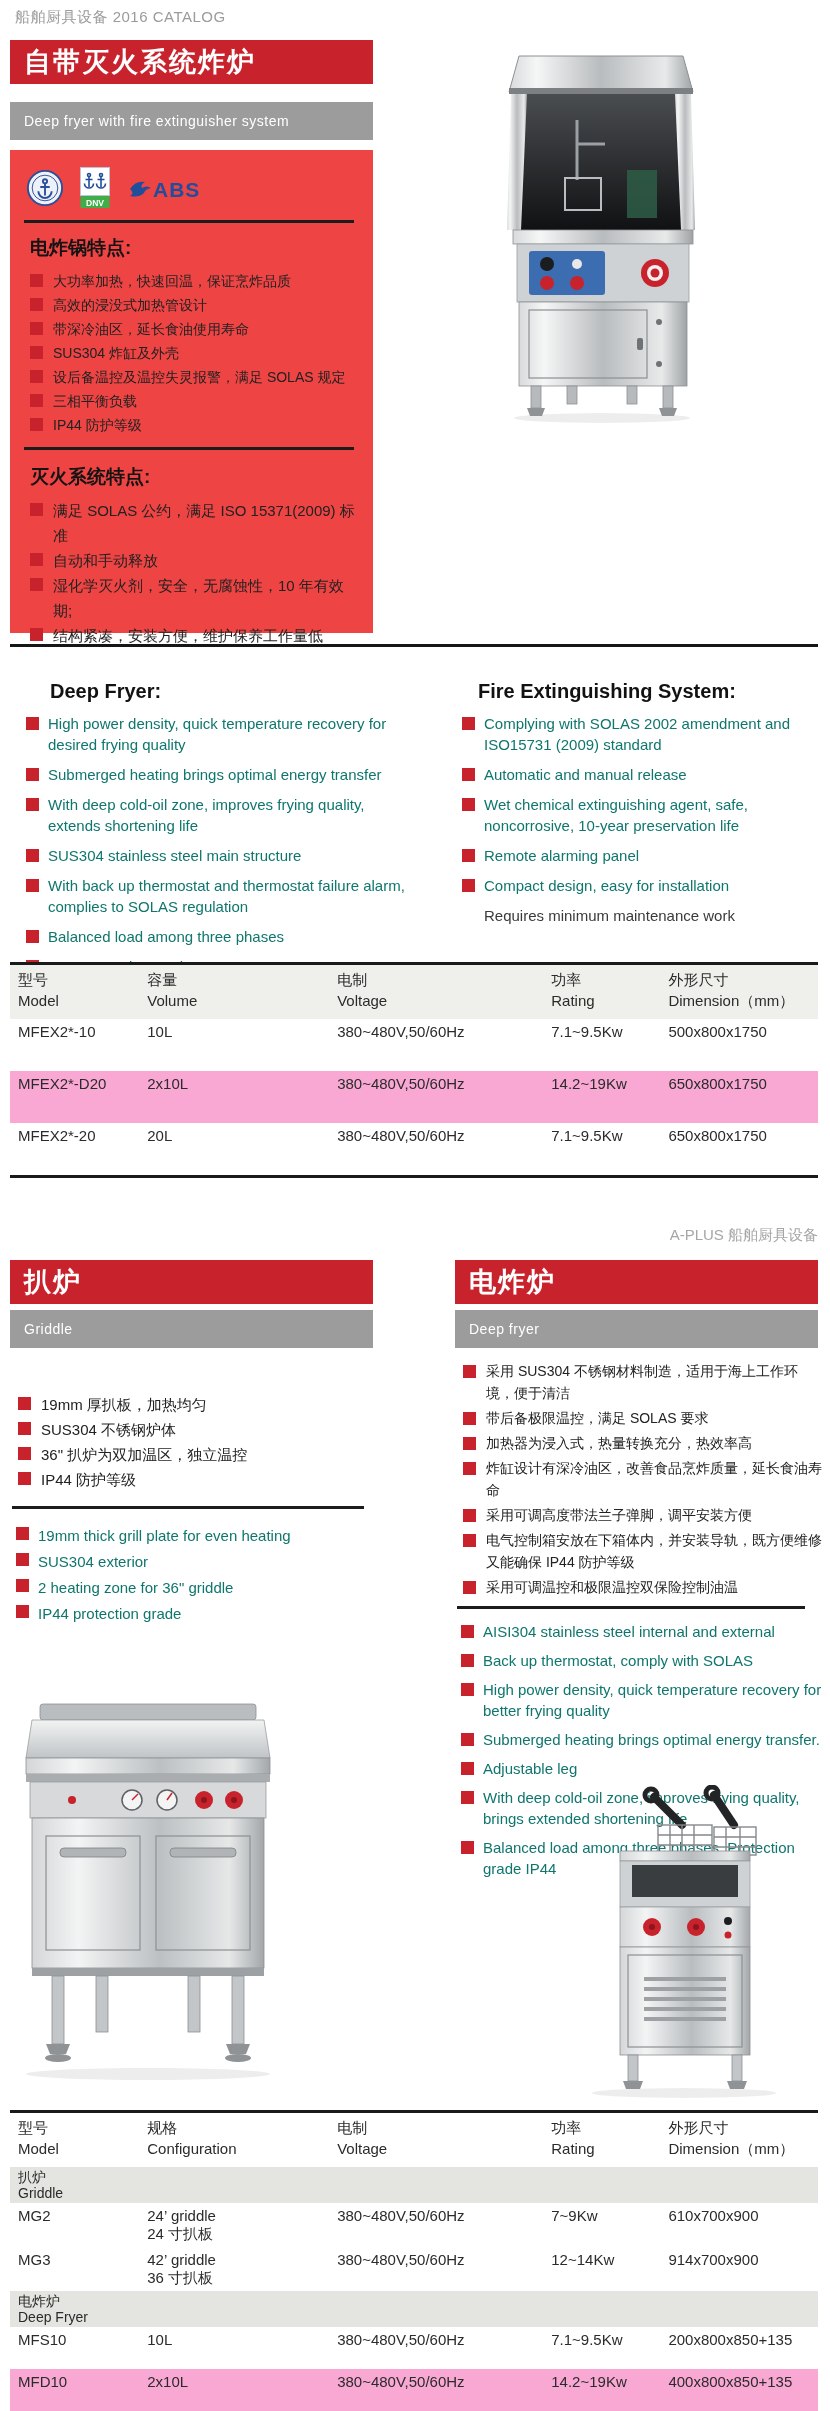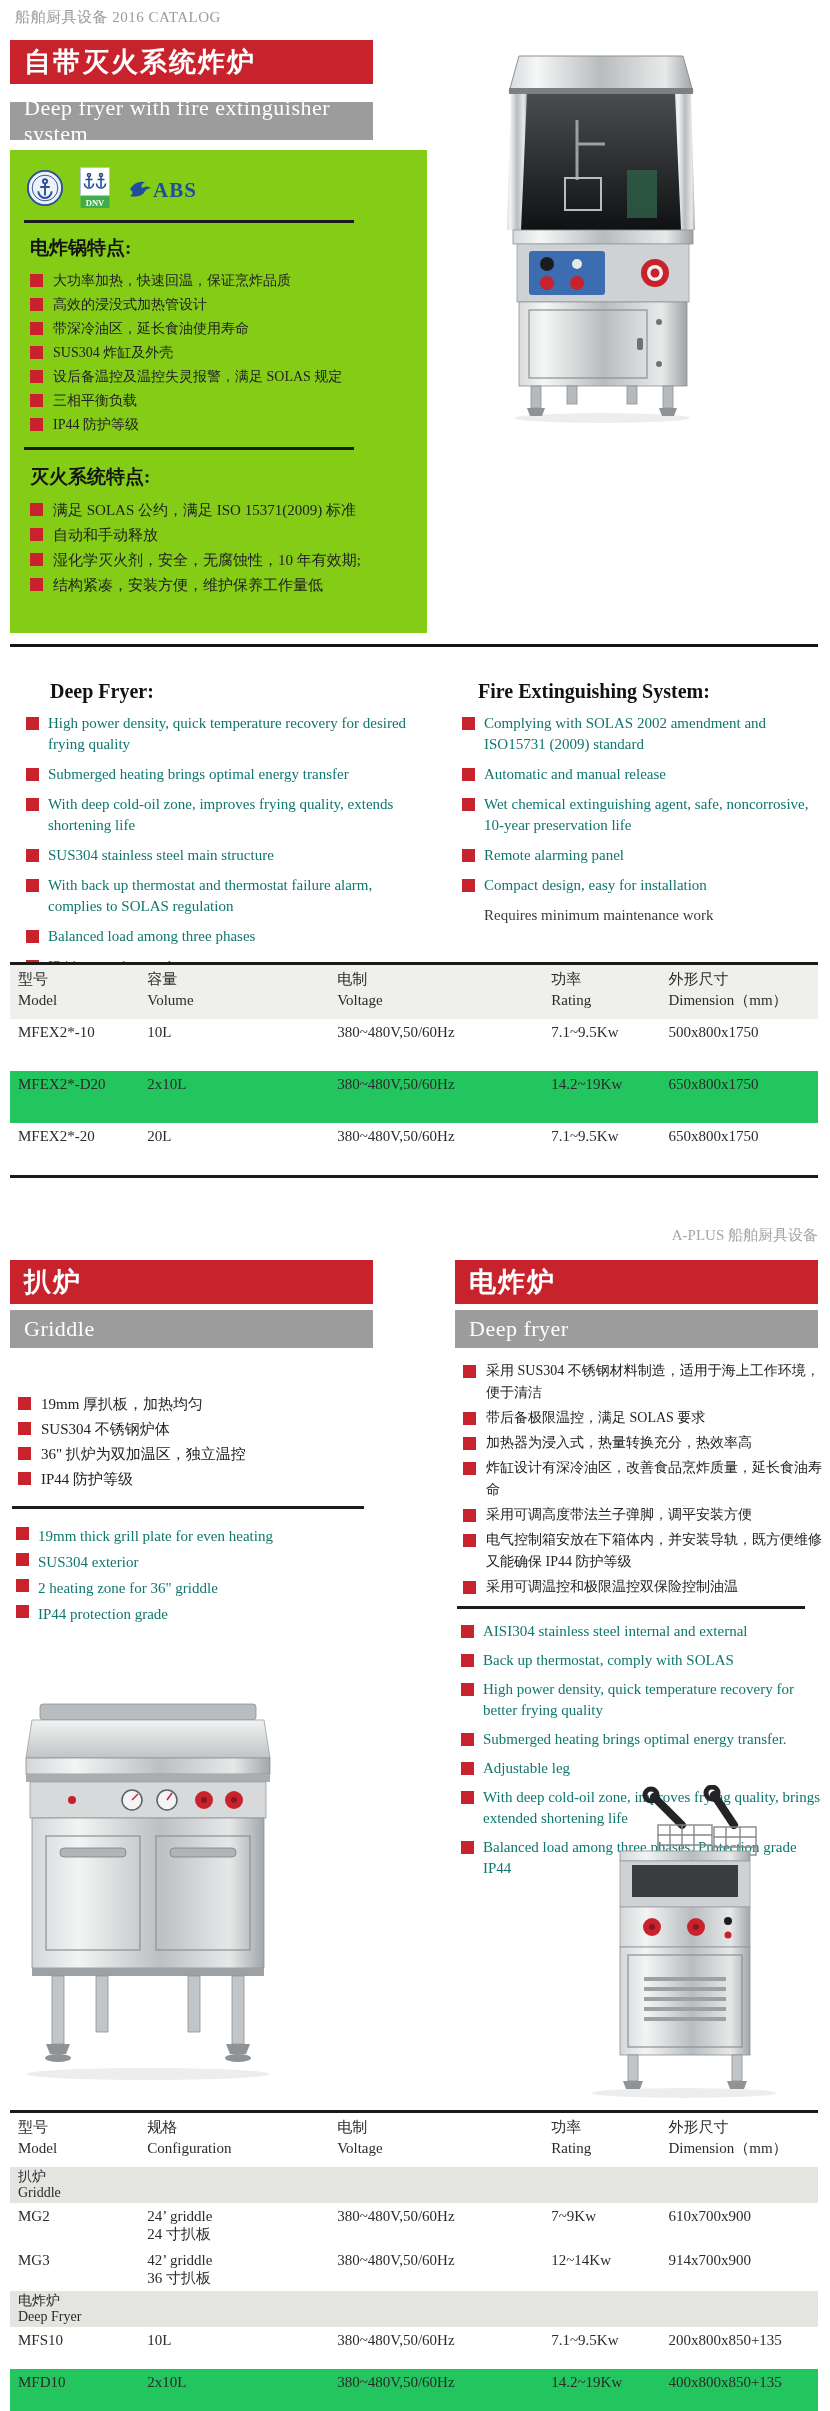--- a/index.html
+++ b/index.html
@@ -1,32 +1,32 @@
 <!DOCTYPE html>
 <html><head>
 <meta charset="utf-8">
 <style>
 *{margin:0;padding:0;box-sizing:border-box}
 html,body{background:#fff}
 .page{position:relative;width:830px;height:2411px;background:#fff;overflow:hidden;
-  font-family:Liberation Serif, serif;color:#2b2b2b}
+  font-family:Liberation Sans, sans-serif;color:#2b2b2b}
 .hdr{position:absolute;left:15px;top:8px;font-size:15px;color:#9b9b9b;letter-spacing:.5px}
 
 .banner{position:absolute;height:44px;background:#c8232c;color:#fff;display:flex;align-items:center;
   padding-left:14px;font-size:27px;font-weight:bold;letter-spacing:2px}
 .subbanner{position:absolute;height:38px;background:#9c9c9c;color:#fff;display:flex;align-items:center;
-  padding-left:14px;font-size:22px;letter-spacing:.5px}
+  padding-left:14px;font-size:14px;letter-spacing:.5px}
 .b1{left:10px;top:40px;width:363px}
 .sb1{left:10px;top:102px;width:363px}
 .b2l{left:10px;top:1260px;width:363px}
 .sb2l{left:10px;top:1310px;width:363px}
 .b2r{left:455px;top:1260px;width:363px}
 .sb2r{left:455px;top:1310px;width:363px}
 
-.panel{position:absolute;left:10px;top:150px;width:417px;height:483px;background:#84cc16;padding:16px 12px 0 12px}
+.panel{position:absolute;left:10px;top:150px;width:363px;height:483px;background:#ef4444;padding:16px 12px 0 12px}
 .logos{display:flex;align-items:center;height:44px;margin-bottom:10px;gap:16px;padding-left:4px}
 .logo{display:flex;align-items:center}
 .thinrule{height:3px;background:#1c1c1c;width:330px;margin-left:2px}
 .panel .thinrule{margin-bottom:12px}
 .zh-title{font-size:19px;font-weight:bold;color:#141414;margin:0 0 8px 8px}
 .li{display:flex;align-items:flex-start}
 .sq{flex:0 0 13px;width:13px;height:13px;background:#c8232c;margin:5px 10px 0 8px}
 .zh-list .li{font-size:14px;line-height:24px;color:#222}
 .zh-list2 .li{font-size:15px;line-height:25px;color:#222}
 .panel .thinrule.mid{margin-top:10px;margin-bottom:14px}
@@ -45,21 +45,21 @@
 .trule{height:3px;background:#1a1a1a}
 .t-row{display:flex}
 .t-cell{padding:4px 4px 4px 8px}
 .col0{width:16%}.col1{width:23.5%}.col2{width:26.5%}.col3{width:14.5%}.col4{width:19.5%}
 .colfull{width:100%}
 .t-head{min-height:54px}
 .t-head .t-cell{}
 .t-head .t-cell div{line-height:21px}
 .t-data .t-cell{display:flex;flex-direction:column;}
 .t-data .t-cell div{line-height:18px}
-.t-row.shaded{background:#22c55e}
+.t-row.shaded{background:#f9a8d4}
 .t-section{background:#e4e4e1}
 .t-section .t-cell{padding:2px 4px 2px 8px}
 .t-section .t-cell div{line-height:16px;font-size:14px}
 #table1{top:962px}
 #table1 .t-head{background:#efefec}
 #table1 .t-data{min-height:52px}
 #table2{top:2110px}
 #table2 .t-head{background:#fff}
 #table2 .t-data{min-height:42px}
 

